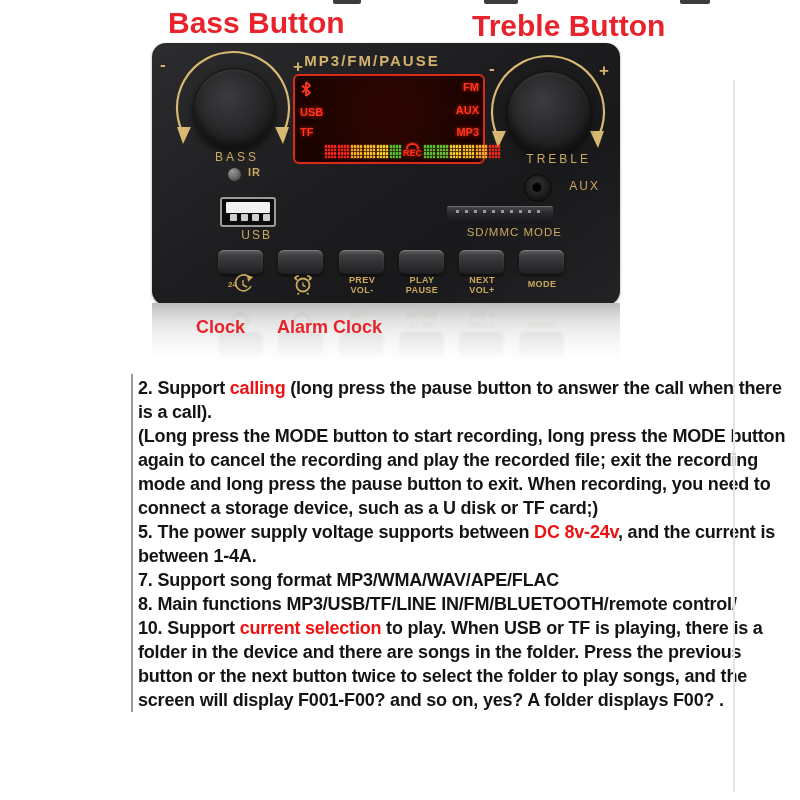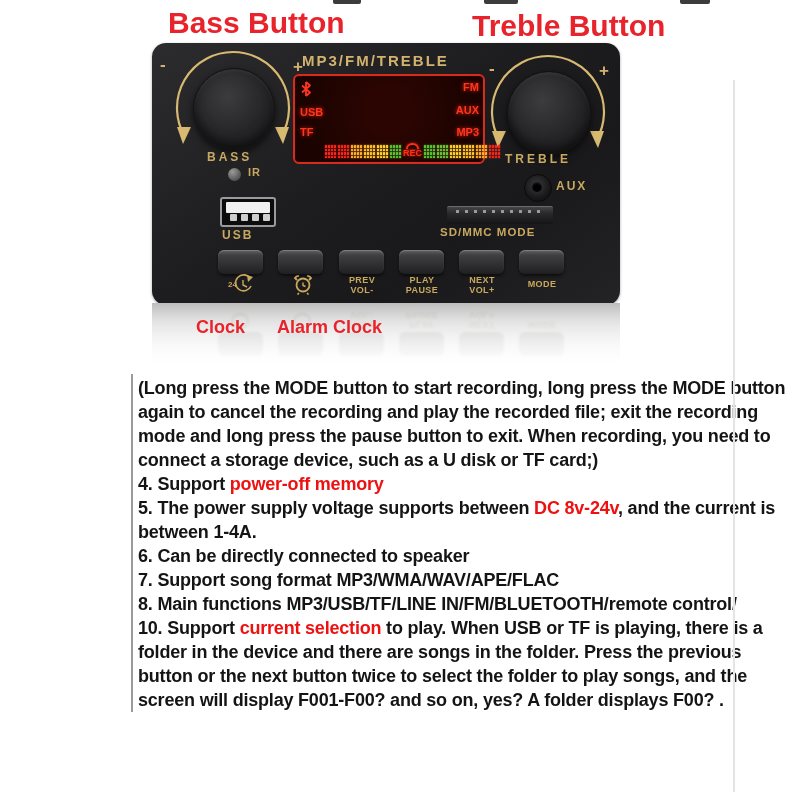--- a/index.html
+++ b/index.html
@@ -25,21 +25,21 @@
          color:#d3b26e;font-size:15px;font-weight:bold;letter-spacing:2px;white-space:nowrap;}
 
   .knob{position:absolute;border-radius:50%;
         background:radial-gradient(circle at 42% 35%,#3c3c3e 0%,#252527 55%,#1a1a1c 100%);
         box-shadow:0 3px 7px rgba(0,0,0,.65), inset 0 2px 3px rgba(255,255,255,.06), inset 0 -6px 10px rgba(0,0,0,.5);
         border:1px solid #111;}
   .knob.left{left:41px;top:25px;width:80px;height:80px;}
   .knob.right{left:355px;top:28px;width:82px;height:82px;}
   .knob-arc{position:absolute;pointer-events:none;}
   .pm{position:absolute;color:#d3b26e;font-size:17px;font-weight:bold;}
-  .gold-label{position:absolute;color:#c9a860;font-weight:bold;text-align:left;letter-spacing:3px;font-size:12px;}
+  .gold-label{position:absolute;color:#c9a860;font-weight:normal;text-align:right;letter-spacing:3px;font-size:12px;}
 
   .ir-dot{position:absolute;left:76px;top:125px;width:13px;height:13px;border-radius:50%;
           background:radial-gradient(circle at 35% 30%,#9a9a9a,#555 70%);}
   .ir-text{position:absolute;left:96px;top:123px;color:#c9a860;font-size:11px;font-weight:bold;letter-spacing:1px;}
 
   .aux-jack{position:absolute;left:372px;top:131px;width:26px;height:26px;border-radius:50%;
             background:radial-gradient(circle at 45% 40%,#3a3a3c,#161618 65%);
             border:1px solid #0a0a0a;}
   .aux-hole{position:absolute;left:7px;top:7px;width:10px;height:10px;border-radius:50%;background:#000;
             box-shadow:inset 0 1px 2px rgba(255,255,255,.15);}
@@ -107,21 +107,21 @@
 <body>
 
 <div class="sliver" style="left:333px;width:28px;"></div>
 <div class="sliver" style="left:484px;width:34px;"></div>
 <div class="sliver" style="left:680px;width:30px;"></div>
 
 <div class="annot big" style="left:168px;top:6px;">Bass Button</div>
 <div class="annot big" style="left:472px;top:9px;">Treble Button</div>
 
 <div class="board">
-  <div class="board-title">MP3/FM/TREBLE</div>
+  <div class="board-title">MP3/FM/PAUSE</div>
 
   <svg class="knob-arc" style="left:16px;top:0px;" width="130" height="130" viewBox="0 0 130 130">
     <path d="M16.5 93 A56 56 0 1 1 113.5 93" fill="none" stroke="#d8b972" stroke-width="2.2"></path>
     <polygon points="9,84 23,84 15,101" fill="#d8b972"></polygon>
     <polygon points="107,84 121,84 115,101" fill="#d8b972"></polygon>
   </svg>
   <span class="pm" style="left:8px;top:12px;">-</span>
   <span class="pm" style="left:141px;top:14px;">+</span>
   <div class="knob left"></div>
   <div class="gold-label" style="left:55px;top:107px;width:52px;">BASS</div>
@@ -462,22 +462,21 @@
       <div>MODE</div>
     </div>
   </div>
   <div class="refl-fade"></div>
 </div>
 
 <div class="annot mid" style="left:196px;top:317px;">Clock</div>
 <div class="annot mid" style="left:277px;top:317px;">Alarm Clock</div>
 
 <div class="features">
+    <p><span>2. Support </span><span class="red">calling</span><span> (long press the pause button to answer the call when there is a call).</span></p>
     <p><span>(Long press the MODE button to start recording, long press the MODE button again to cancel the recording and play the recorded file; exit the recording mode and long press the pause button to exit. When recording, you need to connect a storage device, such as a U disk or TF card;)</span></p>
-    <p><span>4. Support </span><span class="red">power-off memory</span></p>
     <p><span>5. The power supply voltage supports between </span><span class="red">DC 8v-24v</span><span>, and the current is between 1-4A.</span></p>
-    <p><span>6. Can be directly connected to speaker</span></p>
     <p><span>7. Support song format MP3/WMA/WAV/APE/FLAC</span></p>
     <p><span>8. Main functions MP3/USB/TF/LINE IN/FM/BLUETOOTH/remote control/</span></p>
     <p><span>10. Support </span><span class="red">current selection</span><span> to play. When USB or TF is playing, there is a folder in the device and there are songs in the folder. Press the previous button or the next button twice to select the folder to play songs, and the screen will display F001-F00? and so on, yes? A folder displays F00? .</span></p>
   </div>
 
 <div class="photo-edge"></div>
 
 </body></html>

